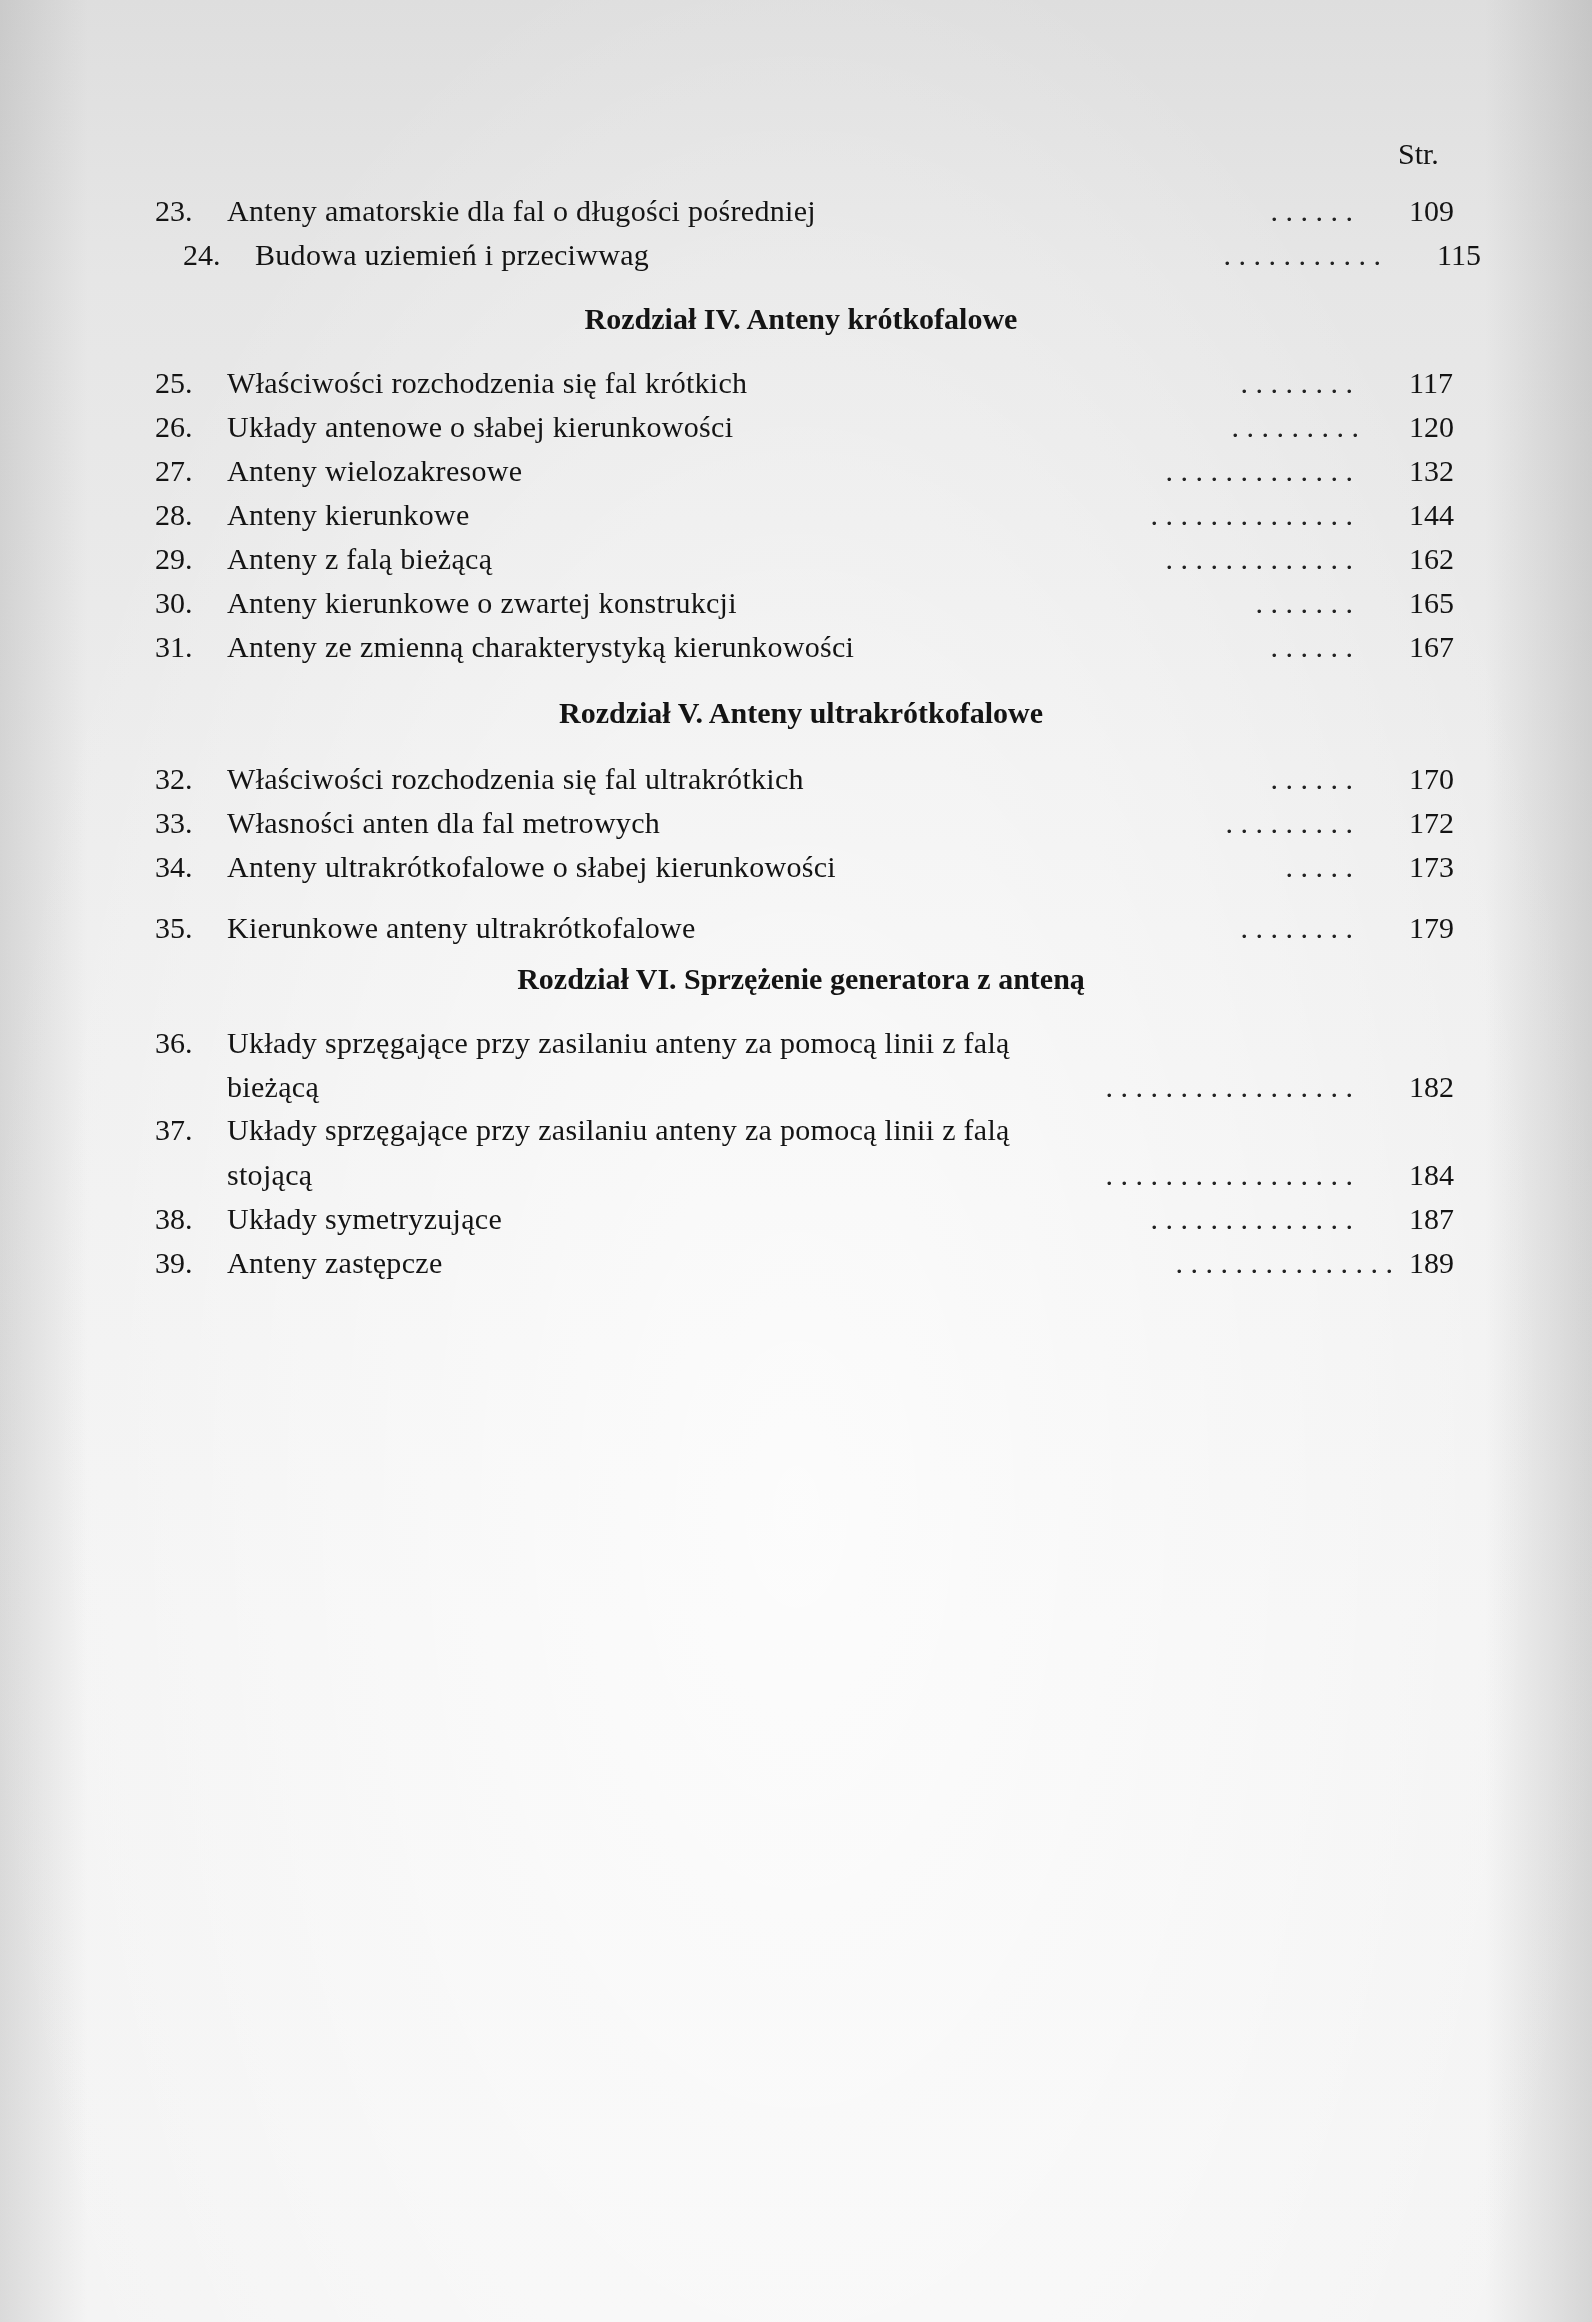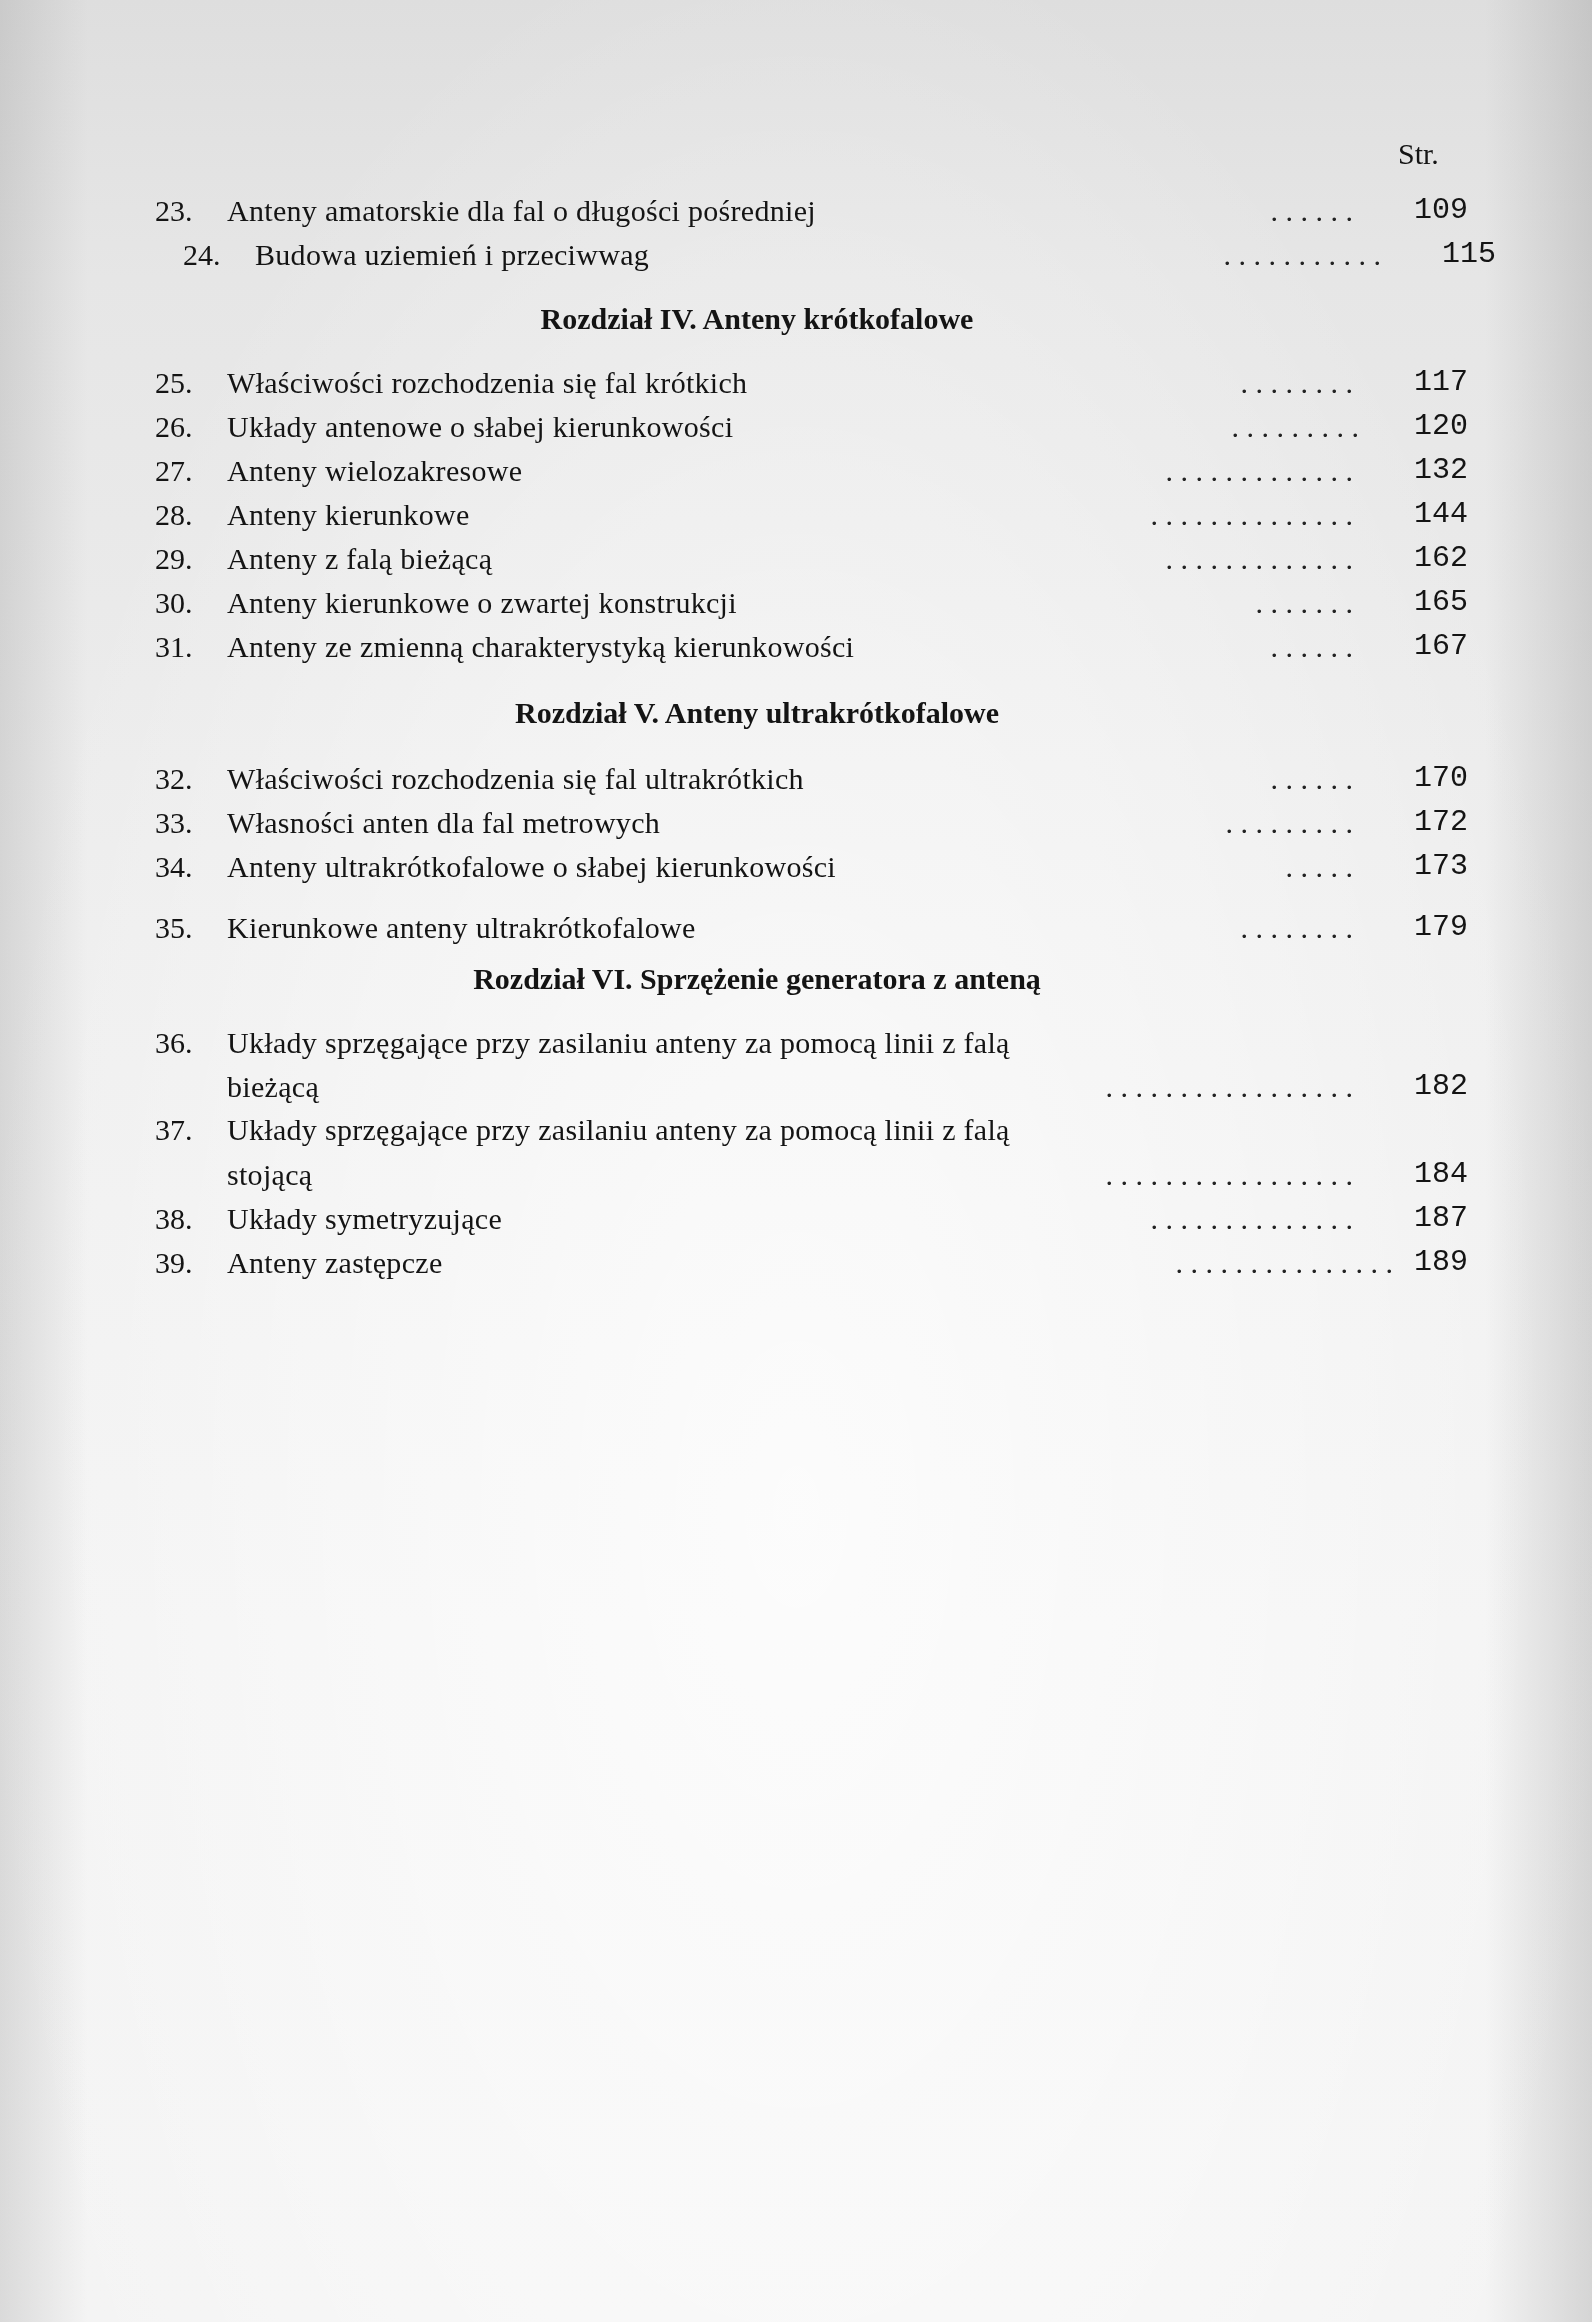--- a/index.html
+++ b/index.html
@@ -59,32 +59,32 @@
   .leader {
     position: absolute;
     right: 240px;
     letter-spacing: 0;
     color: #222;
   }
   .page {
     position: absolute;
     left: 1409px;
     width: 59px;
-    text-align: right;
-    font-family: Liberation Mono, monospace;
+    text-align: left;
   }
   .heading {
     position: absolute;
     left: 0;
     width: 1514px;
     text-align: center;
     font-weight: bold;
     font-size: 30px;
     line-height: 35px;
     white-space: nowrap;
+    padding-left: 44px;
   }
   .str {
     position: absolute;
     left: 1398px;
     font-size: 30px;
     line-height: 35px;
   }
 </style>
 </head>
 <body>

